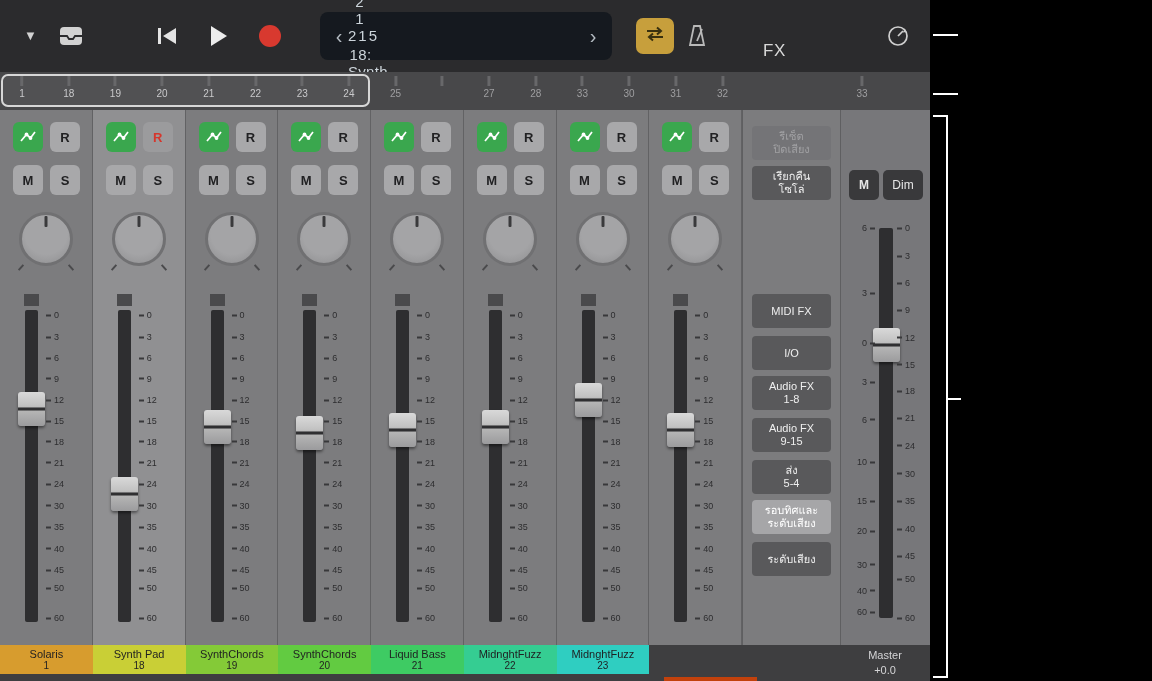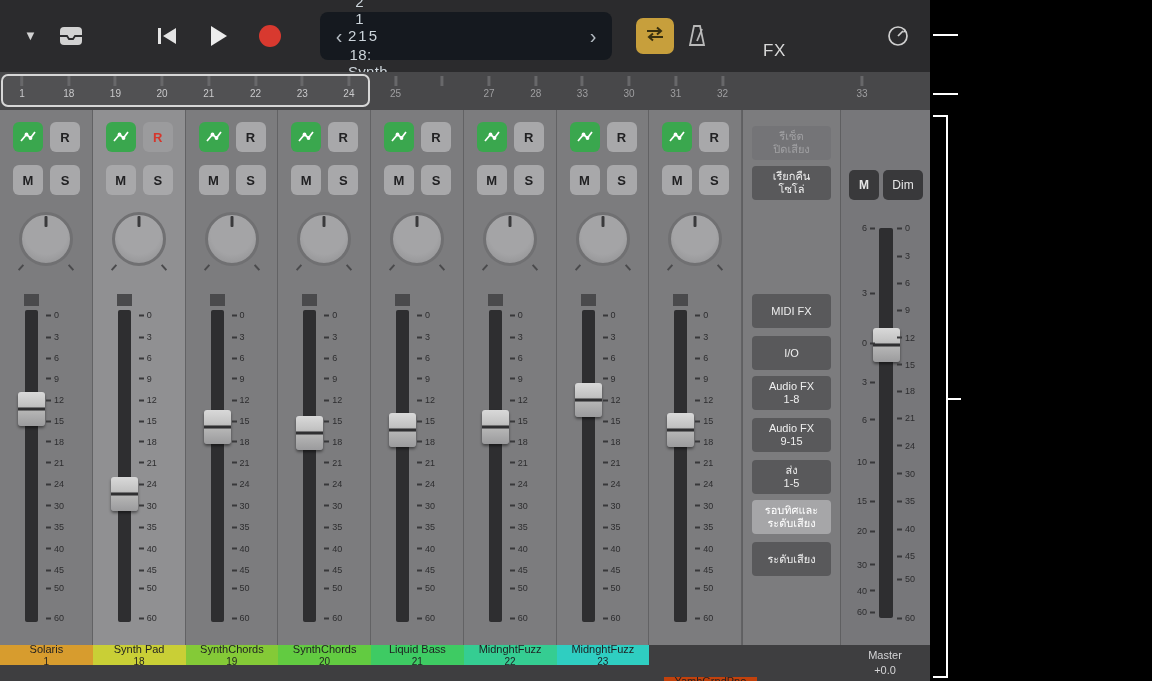--- a/index.html
+++ b/index.html
@@ -78,21 +78,21 @@
   .m-cap { position:absolute; left:32px; width:27px; height:34px; border-radius:3px;
            background:linear-gradient(180deg,#d9d9d9 0%,#c3c3c3 38%,#bdbdbd 44%,#2f2f31 47%,#2f2f31 53%,#b5b5b5 56%,#9b9b9d 100%);
            box-shadow:0 2px 3px rgba(0,0,0,.45); }
   .m-scale-l { position:absolute; left:6px; top:118px; width:28px; height:390px; }
   .m-scale-r { position:absolute; left:56px; top:118px; width:30px; height:390px; }
   .mlab { position:absolute; transform:translateY(-50%); display:flex; align-items:center; gap:3px; }
   .m-scale-l .mlab { right:0; justify-content:flex-end; }
 
   
   .namebar { position:absolute; left:0; top:645px; width:930px; height:36px; background:#3e3e40; }
-  .ncell { position:absolute; top:0; width:92.75px; height:20px; display:flex; flex-direction:column; align-items:center; justify-content:center; gap:1px; }
+  .ncell { position:absolute; top:0; width:92.75px; height:29px; display:flex; flex-direction:column; align-items:center; justify-content:center; gap:1px; }
   .nname { font-size:11px; color:#1f1f21; line-height:1.1; }
   .nnum { font-size:10px; color:#1f1f21; line-height:1; }
   .master-label { position:absolute; left:840px; top:0; width:90px; height:36px; display:flex; flex-direction:column; align-items:center; justify-content:center; gap:1px; color:#d4d4d6; font-size:11px; line-height:1.2; }
 
   
   .annot { position:absolute; left:930px; top:0; width:222px; height:681px; background:#000; }
   .a-line { position:absolute; background:#fff; height:2px; }
   .l1 { left:3px; top:34px; width:25px; }
   .l2 { left:3px; top:93px; width:25px; }
   .b-vert { position:absolute; left:16px; top:115px; width:2px; height:563px; background:#fff; }
@@ -929,21 +929,21 @@
           <button class="pbtn normal" style="top: 266px;">
             <div>Audio FX</div>
             <div>1-8</div>
           </button>
           <button class="pbtn normal" style="top: 308px;">
             <div>Audio FX</div>
             <div>9-15</div>
           </button>
           <button class="pbtn normal" style="top: 350px;">
             <div>ส่ง</div>
-            <div>1-5</div>
+            <div>5-4</div>
           </button>
           <button class="pbtn selected" style="top: 390px;">
             <div>รอบทิศและ</div>
             <div>ระดับเสียง</div>
           </button>
           <button class="pbtn normal" style="top: 432px;">
             <div>ระดับเสียง</div>
           </button>
         </div>
     </aside>

